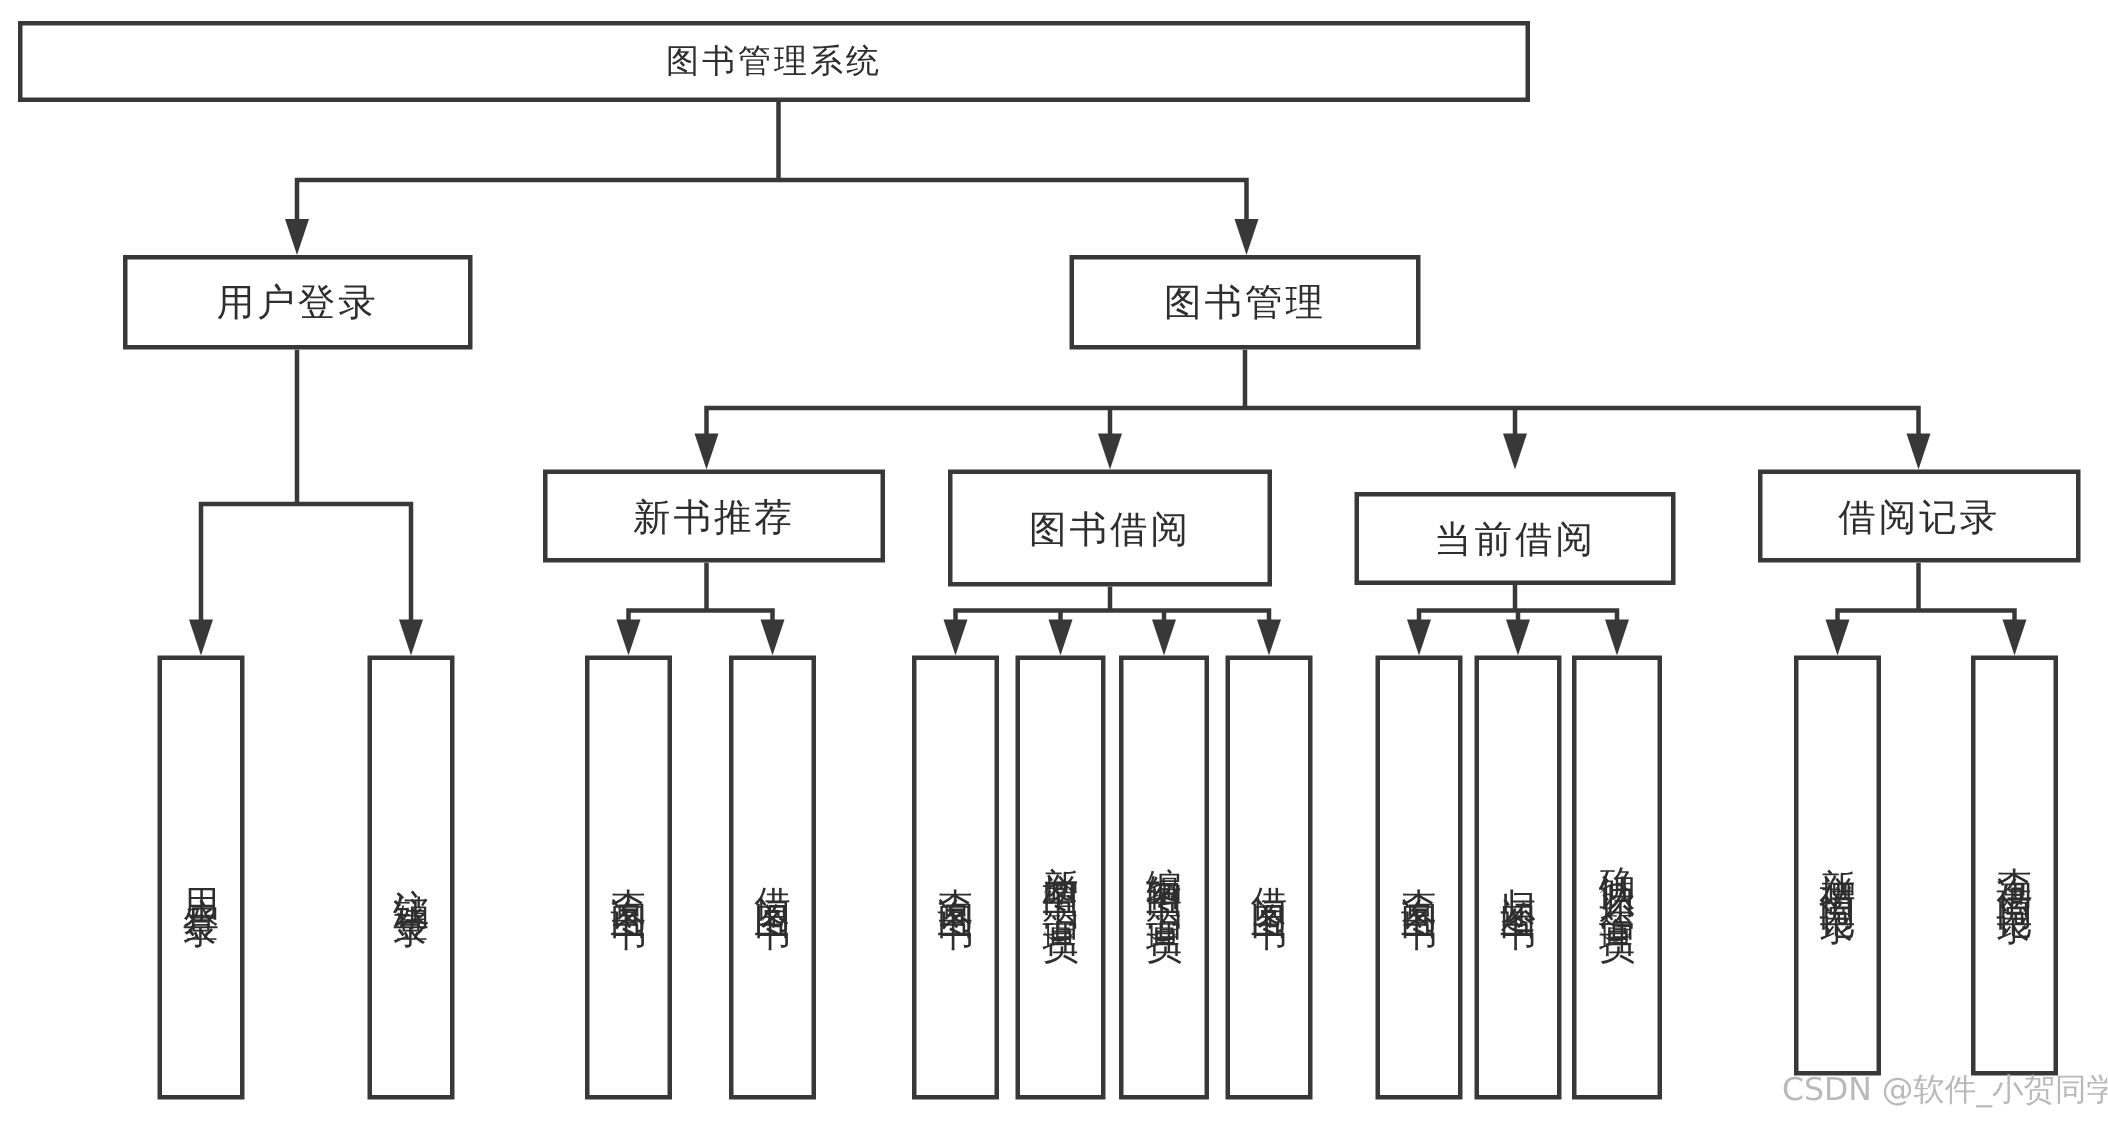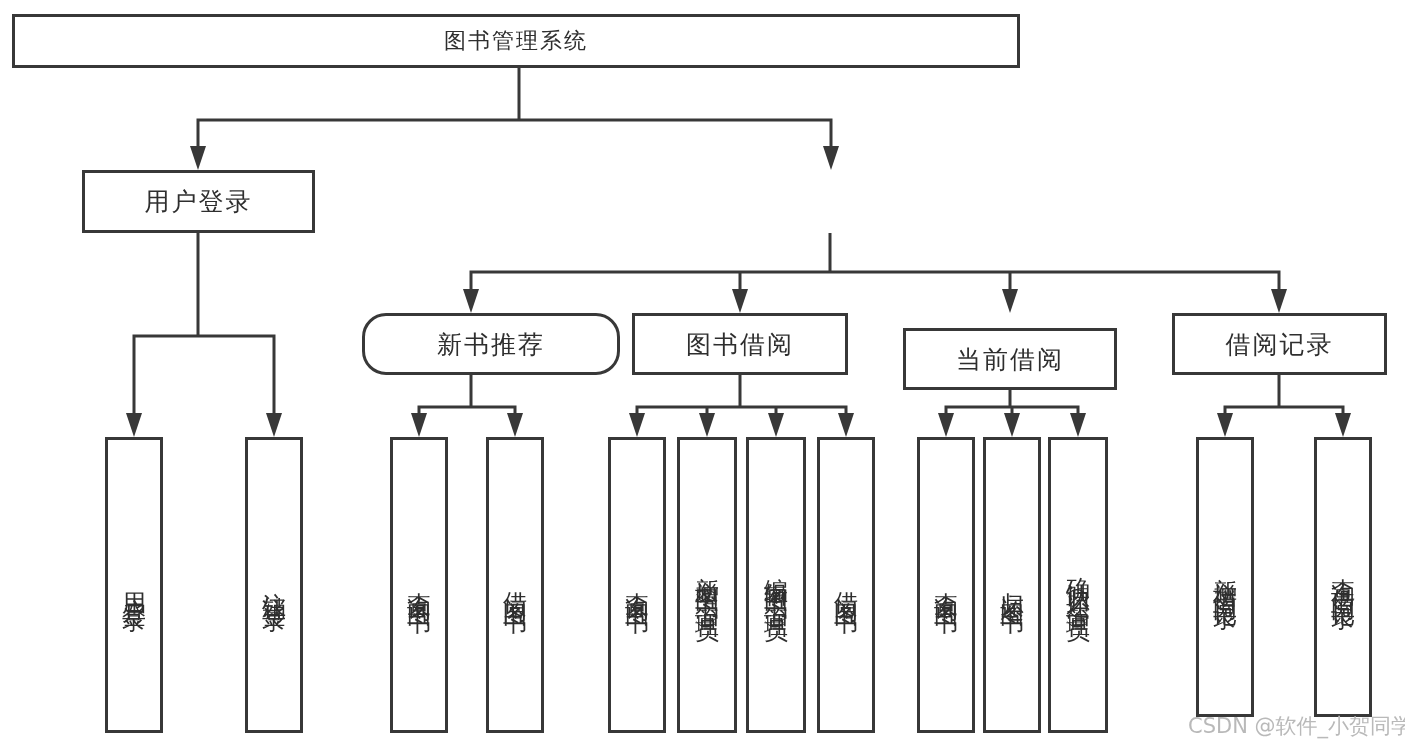--- a/index.html
+++ b/index.html
@@ -65,25 +65,28 @@
     </g>
   </svg>
 
   <div class="node" style="left:12px; top:14px; width:1008px; height:54px;">
     <span class="root-label">图书管理系统</span>
   </div>
 
   <div class="node" style="left:82px; top:170px; width:233px; height:63px;">
     <span class="h-label">用户登录</span>
   </div>
+  <div class="node" style="left:713px; top:170px; width:234px; height:63px;">
+    <span class="h-label">图书管理</span>
+  </div>
 
-  <div class="node" style="left:362px; top:313px; width:258px; height:62px;border-radius:24px;">
+  <div class="node" style="left:362px; top:313px; width:228px; height:62px;">
     <span class="h-label">新书推荐</span>
   </div>
-  <div class="node" style="left:632px; top:313px; width:216px; height:62px;">
+  <div class="node" style="left:632px; top:313px; width:216px; height:78px;">
     <span class="h-label">图书借阅</span>
   </div>
   <div class="node" style="left:903px; top:328px; width:214px; height:62px;">
     <span class="h-label">当前借阅</span>
   </div>
   <div class="node" style="left:1172px; top:313px; width:215px; height:62px;">
     <span class="h-label">借阅记录</span>
   </div>
 
   <div class="node" style="left:105px; top:437px; width:58px; height:296px;">

